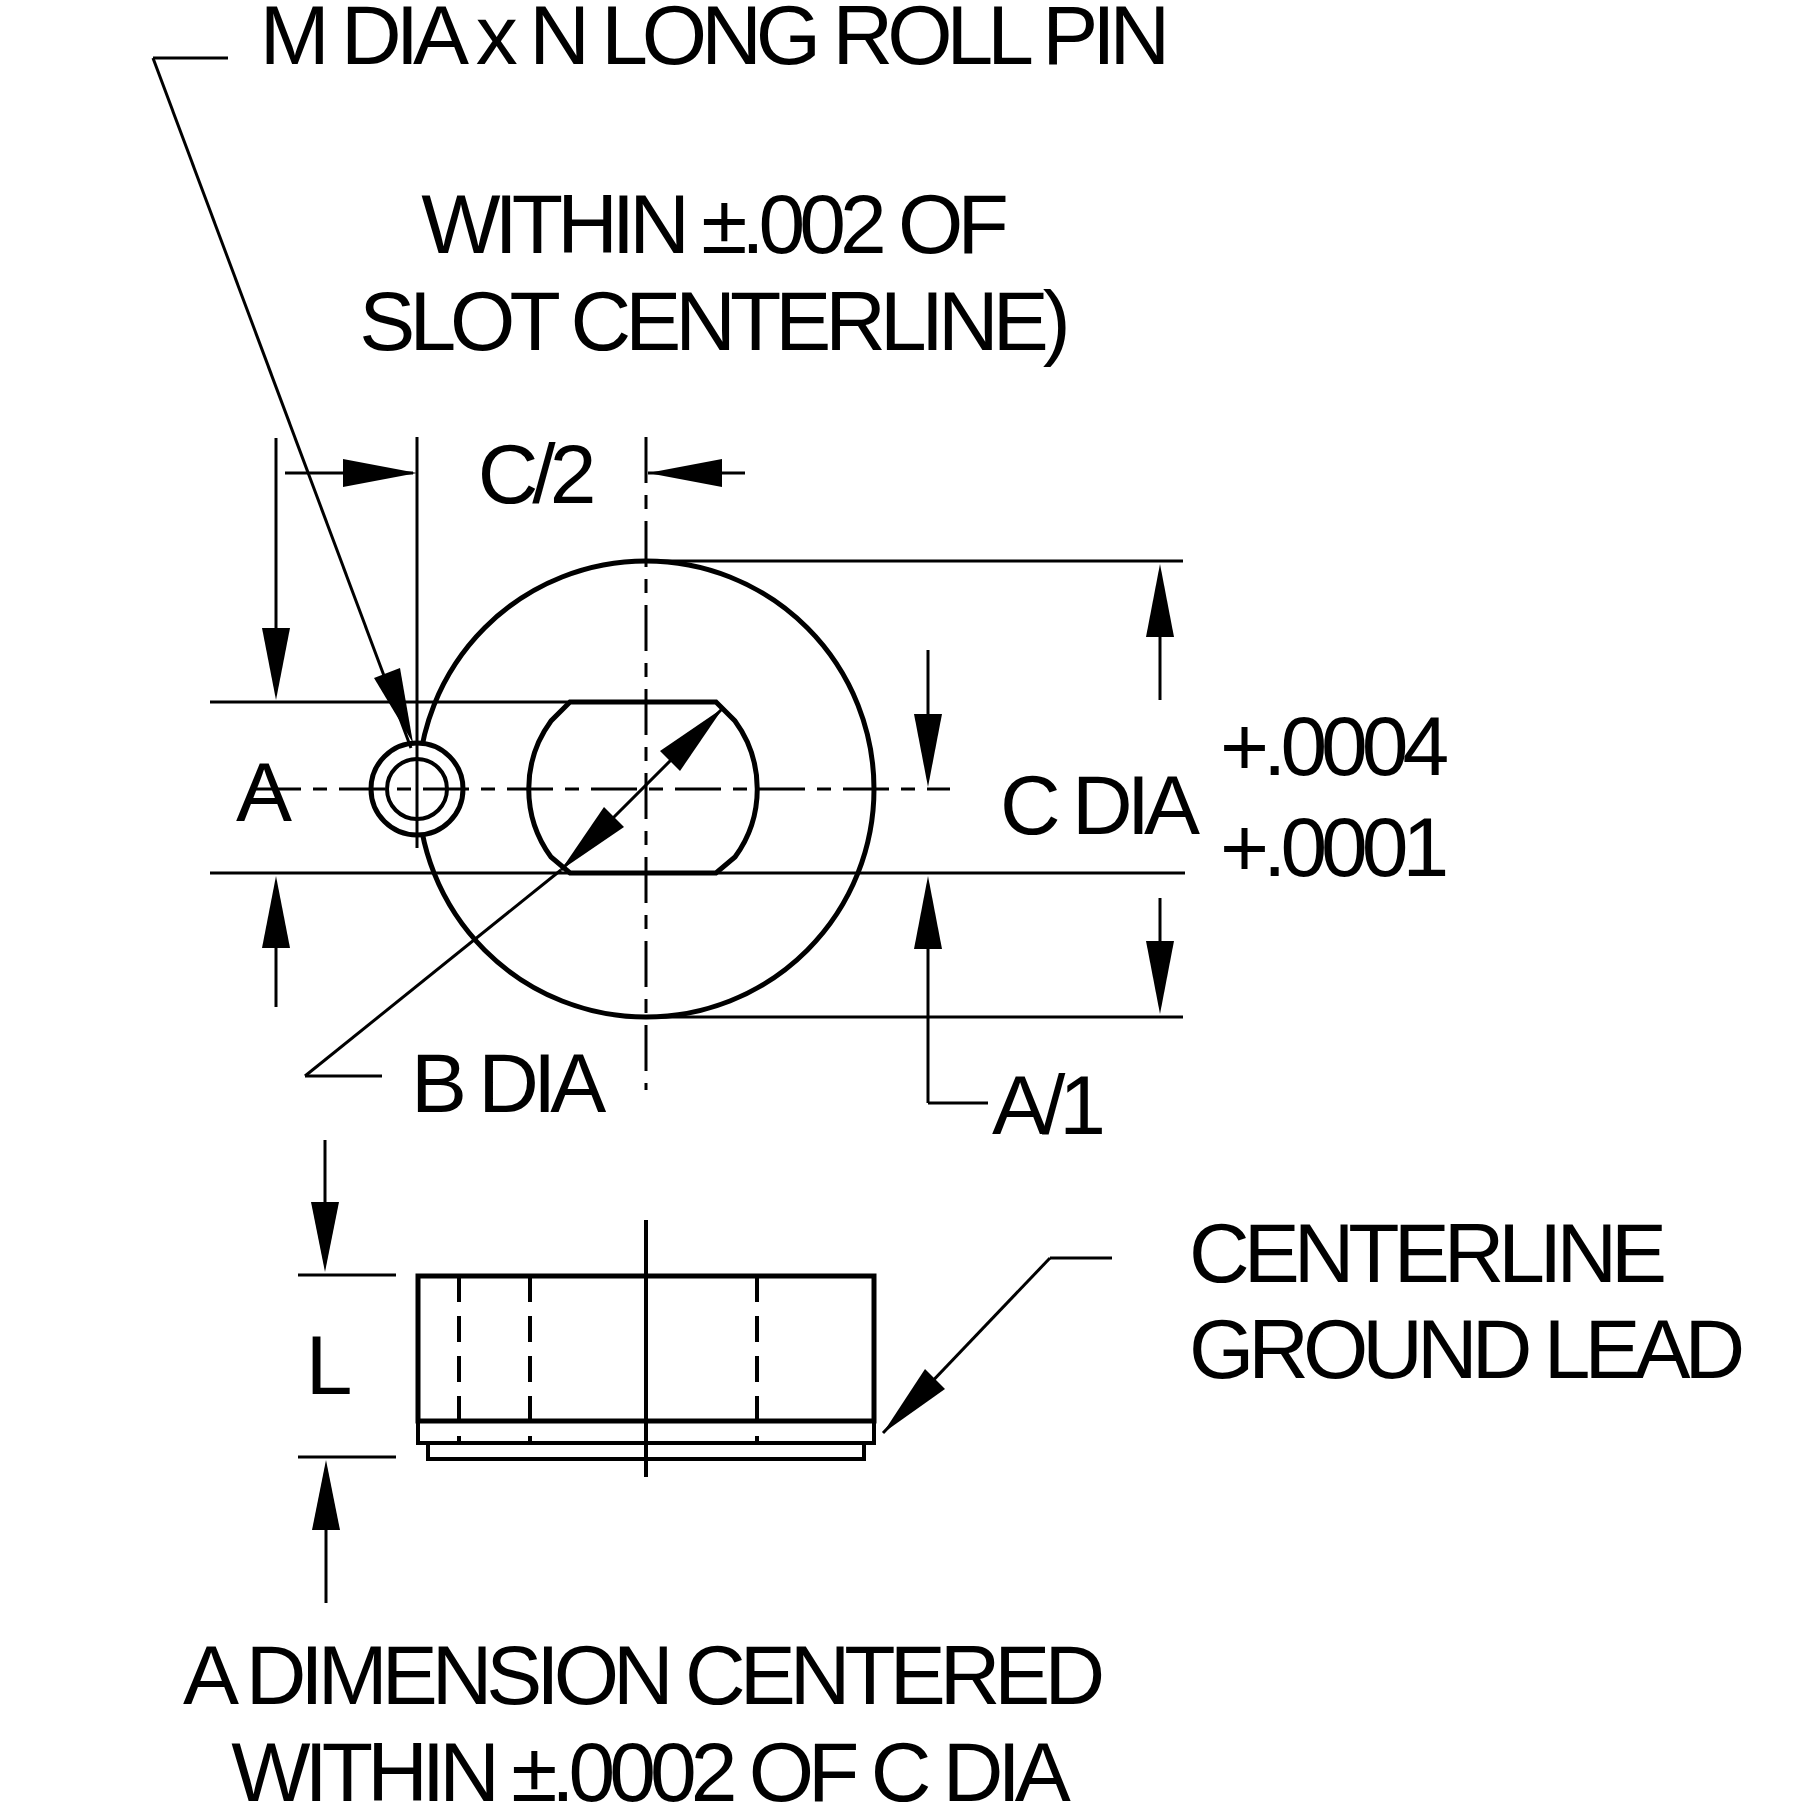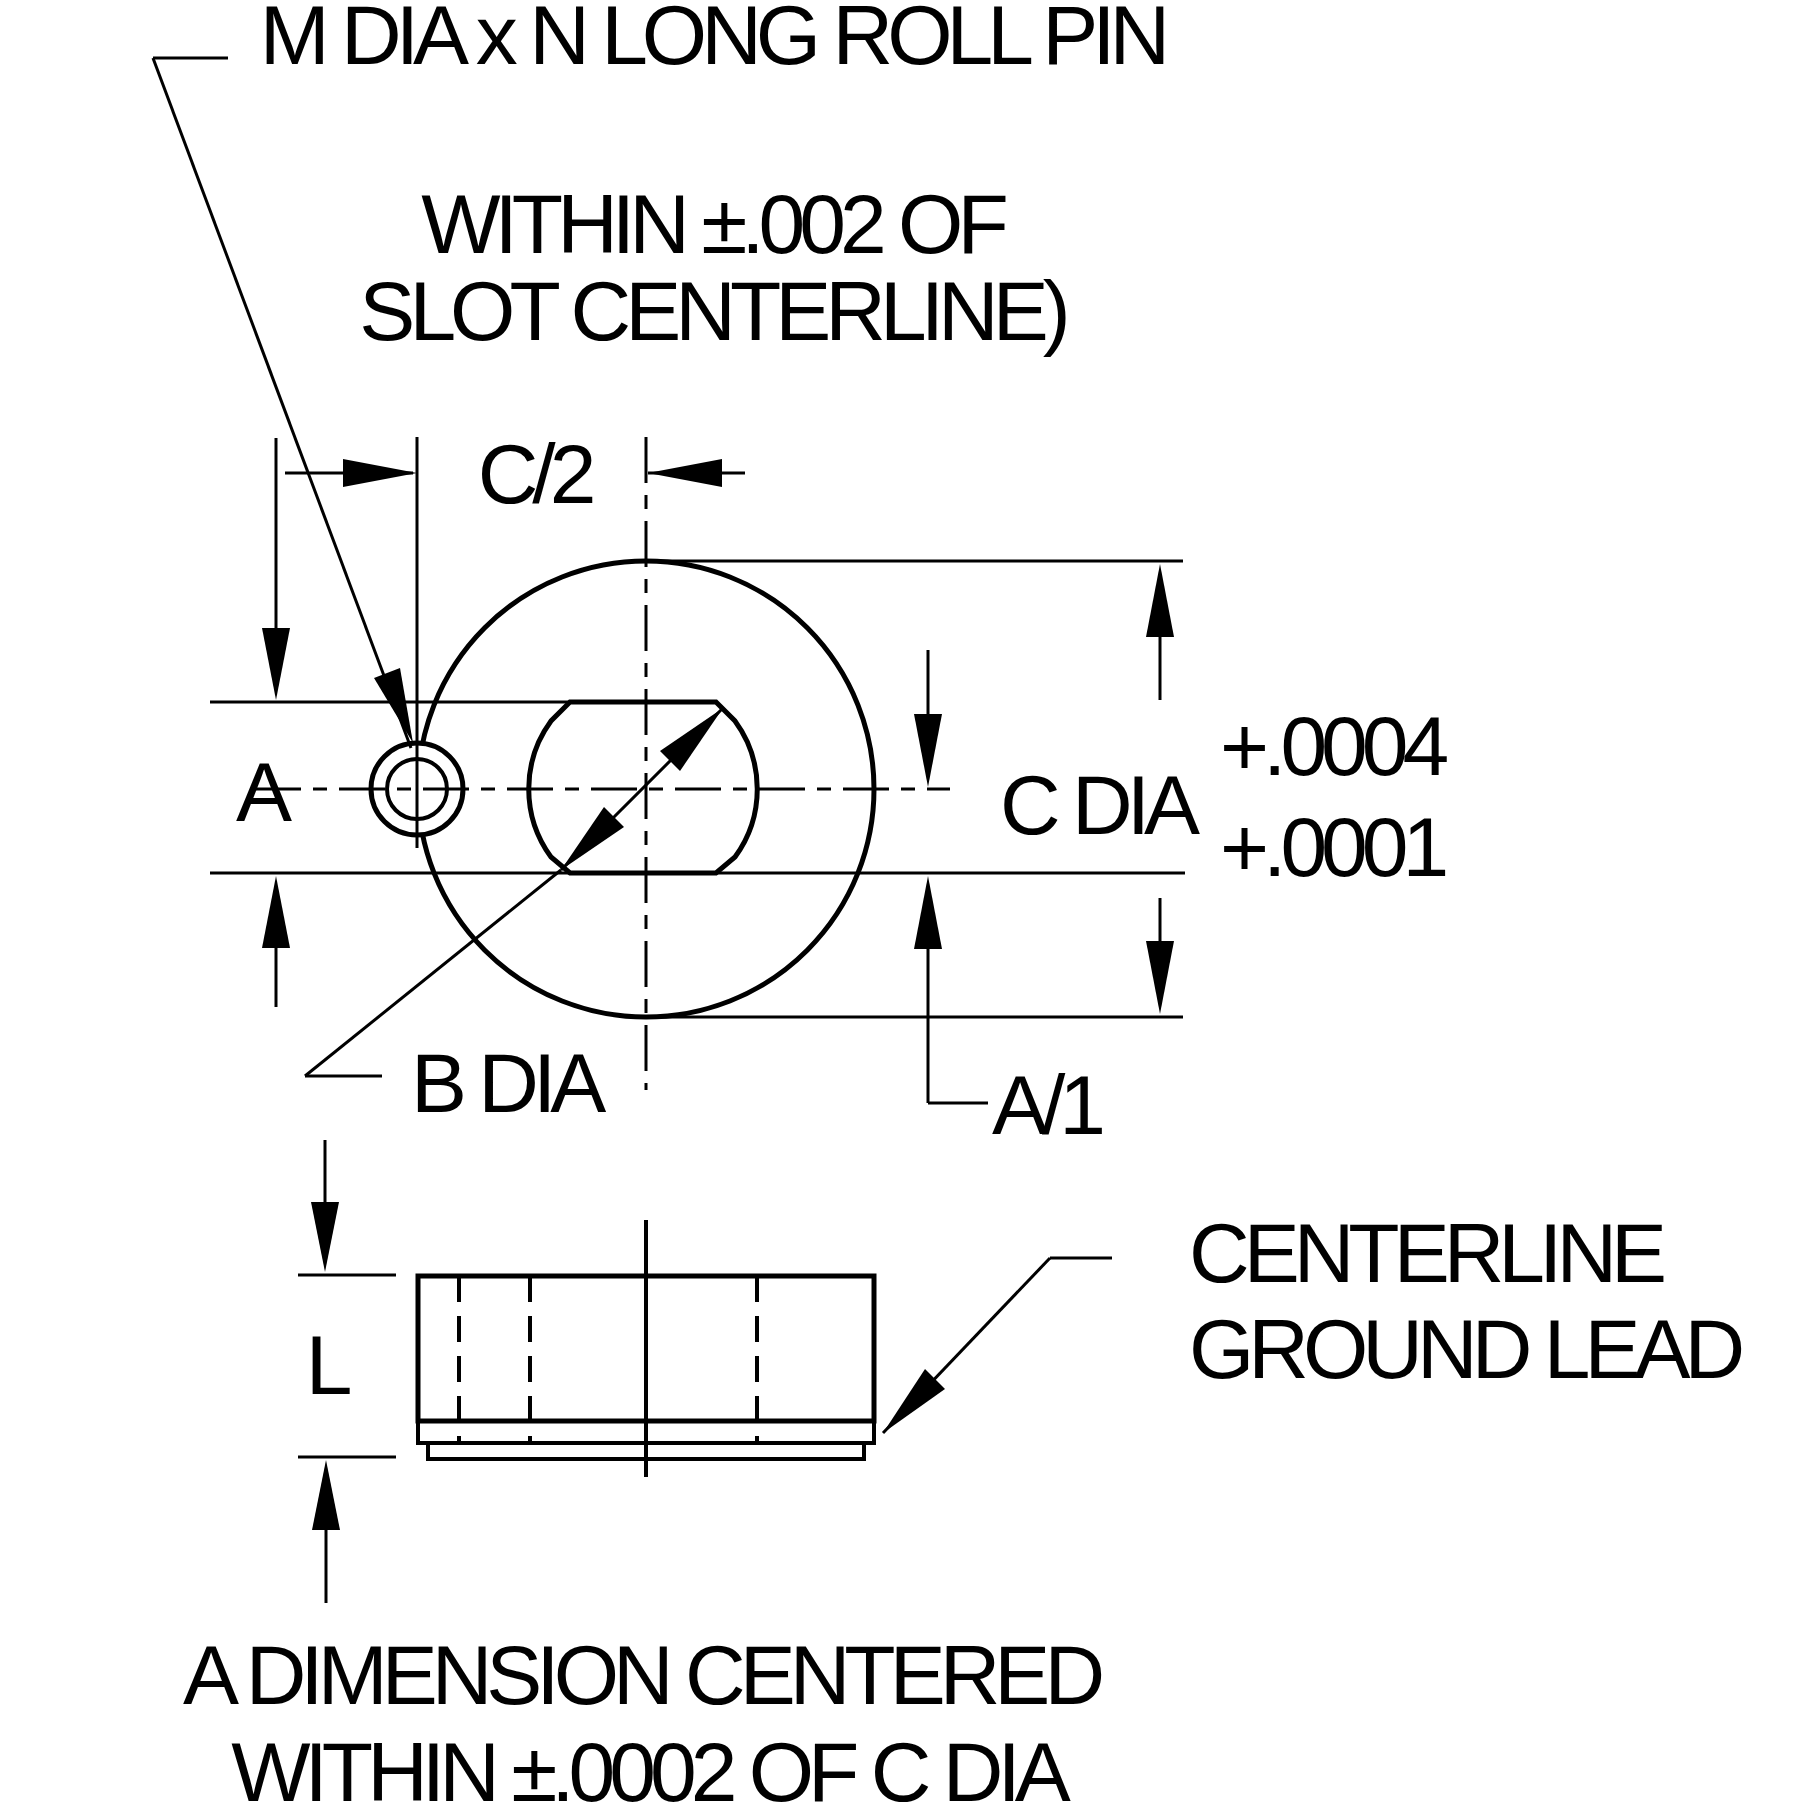--- a/index.html
+++ b/index.html
@@ -109,21 +109,21 @@
 
     <g>
       <line x1="883" y1="1433" x2="1050" y2="1258" stroke-width="3"></line>
       <line x1="1050" y1="1258" x2="1112" y2="1258" stroke-width="3"></line>
       <polygon points="883,1433 925,1369 945,1389" fill="#000" stroke="none"></polygon>
     </g>
   </svg>
 
   <div class="txt ctr" style="left:0;top:-7px;width:1424px">M DIA x N LONG ROLL PIN</div>
   <div class="txt ctr" style="left:0;top:182px;width:1424px">WITHIN ±.002 OF</div>
-  <div class="txt ctr" style="left:0;top:269px;width:1424px">SLOT CENTERLINE)</div>
+  <div class="txt ctr" style="left:0;top:279px;width:1424px">SLOT CENTERLINE)</div>
 
   <div class="txt ctr" style="left:434px;top:432px;width:200px">C/2</div>
 
   <div class="txt ctr" style="left:211px;top:750px;width:100px">A</div>
 
   <div class="txt ctr" style="left:997px;top:763px;width:200px">C DIA</div>
   <div class="txt" style="left:1220px;top:704px">+.0004</div>
   <div class="txt" style="left:1220px;top:805px">+.0001</div>
 
   <div class="txt" style="left:411px;top:1041px">B DIA</div>

